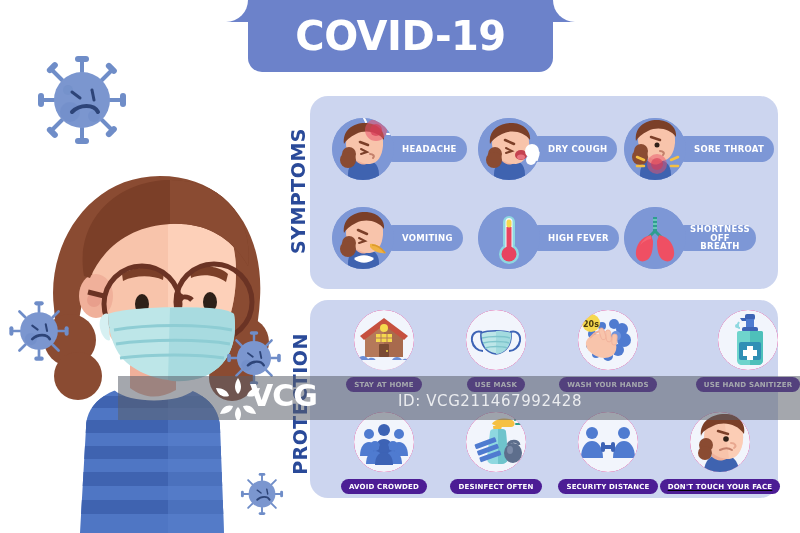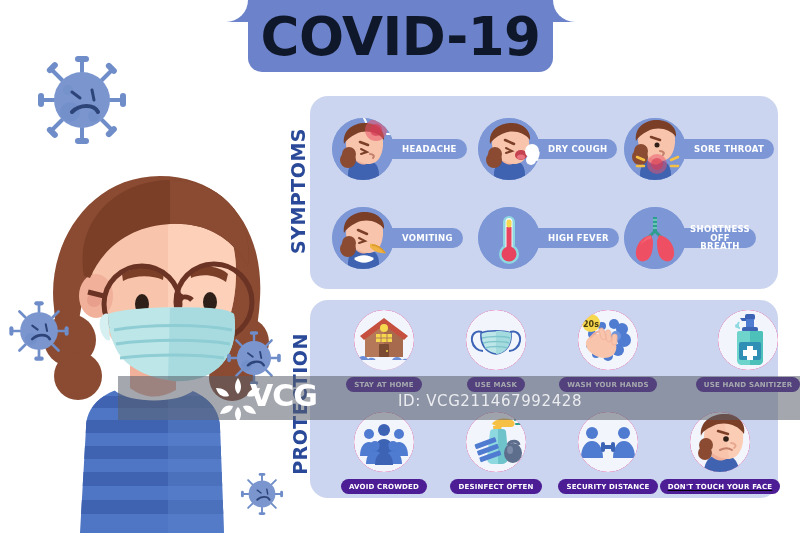--- a/index.html
+++ b/index.html
@@ -14,22 +14,22 @@
   .title-banner {
     position: absolute;
     left: 248px; top: 0; width: 305px; height: 72px;
     background: #6c82ca;
     border-bottom-left-radius: 14px;
     border-bottom-right-radius: 14px;
     display: flex; align-items: center; justify-content: center;
     z-index: 5;
   }
   .title-banner .title-text {
-    color: #0f172a;
-    font-size: 53px;
+    color: #ffffff;
+    font-size: 40px;
     font-weight: bold;
     letter-spacing: -0.5px;
     font-family: "DejaVu Sans", sans-serif;
   }
   .notch {
     position: absolute; top: 0; width: 22px; height: 22px;
     background: #6c82ca; z-index: 4;
   }
   .notch::after {
     content: ""; position: absolute; inset: 0;
@@ -71,21 +71,21 @@
     display: flex; align-items: center;
   }
   .sym-circle {
     width: 62px; height: 62px; border-radius: 50%;
     background: #7d97d6;
     position: relative; overflow: hidden;
     flex: 0 0 auto;
     z-index: 2;
   }
   .sym-pill {
-    height: 20px;
+    height: 26px;
     background: #7d97d6;
     border-radius: 13px;
     margin-left: -14px;
     padding: 0 10px 0 22px;
     display: flex; align-items: center; justify-content: center;
     color: #ffffff;
     font-size: 8.5px;
     font-weight: bold;
     letter-spacing: 0.3px;
     text-align: center;

